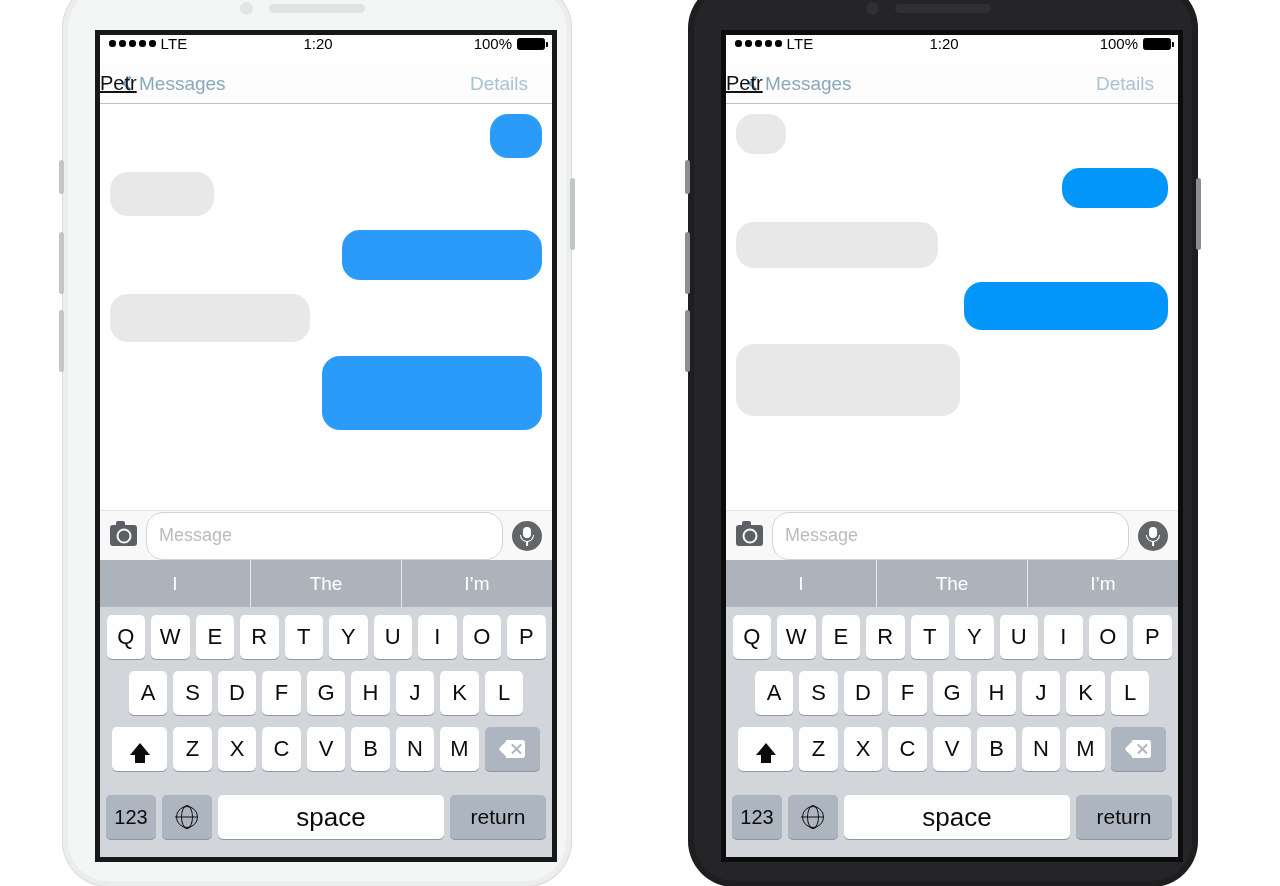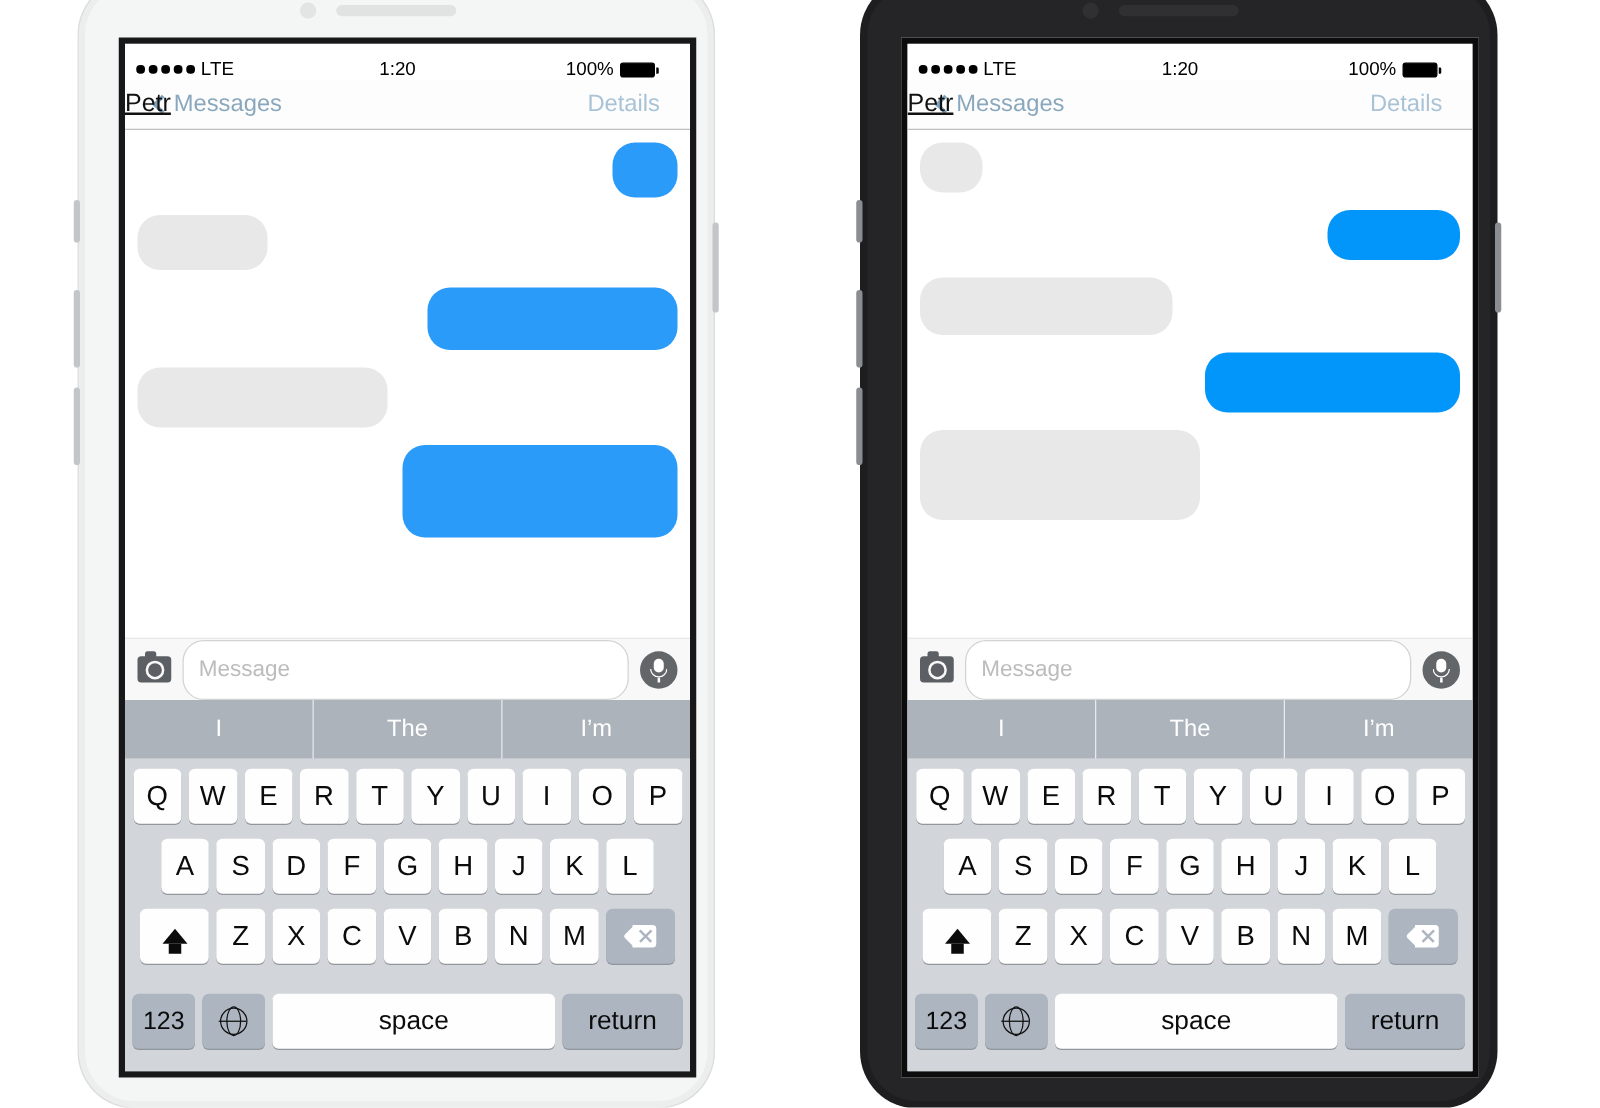--- a/index.html
+++ b/index.html
@@ -98,22 +98,22 @@
     inset: 0;
     background: #fff;
     display: flex;
     flex-direction: column;
   }
 
   
   .statusbar {
     height: 29px;
     display: flex;
-    align-items: flex-end;
-    padding: 0 28px 0 9px;
+    align-items: flex-start;
+    padding: 0 7px 0 9px;
     font-size: 15px;
     color: #000;
     position: relative;
     flex: 0 0 auto;
   }
   .sb-left { display: flex; align-items: center; gap: 5px; }
   .sig-dots { display: flex; gap: 3.5px; align-items: center; }
   .sig-dots i {
     display: block; width: 6.5px; height: 6.5px;
     border-radius: 50%; background: #000;
@@ -308,21 +308,21 @@
   .krow.r2 .key { width: 38.5px; }
   .krow.r3 .key.letter { width: 38.5px; }
   .key.wide { width: 55px; }
   .key.func {
     background: #adb6c0;
     box-shadow: 0 1px 0 rgba(130,137,145,.85);
   }
   .krow.r4 { gap: 6px; padding: 12px 3px; align-items: center; }
   .key.k123 { width: 50px; font-size: 20px; }
   .key.kglobe { width: 50px; }
-  .key.kspace { flex: 1 1 auto; font-size: 21px; }
+  .key.kspace { flex: 1 1 auto; font-size: 26px; }
   .key.kreturn { width: 96px; font-size: 21px; }
 
   
   .shift-glyph {
     width: 0; height: 0;
     border-left: 10px solid transparent;
     border-right: 10px solid transparent;
     border-bottom: 12px solid #0b0b0b;
     position: relative;
   }

